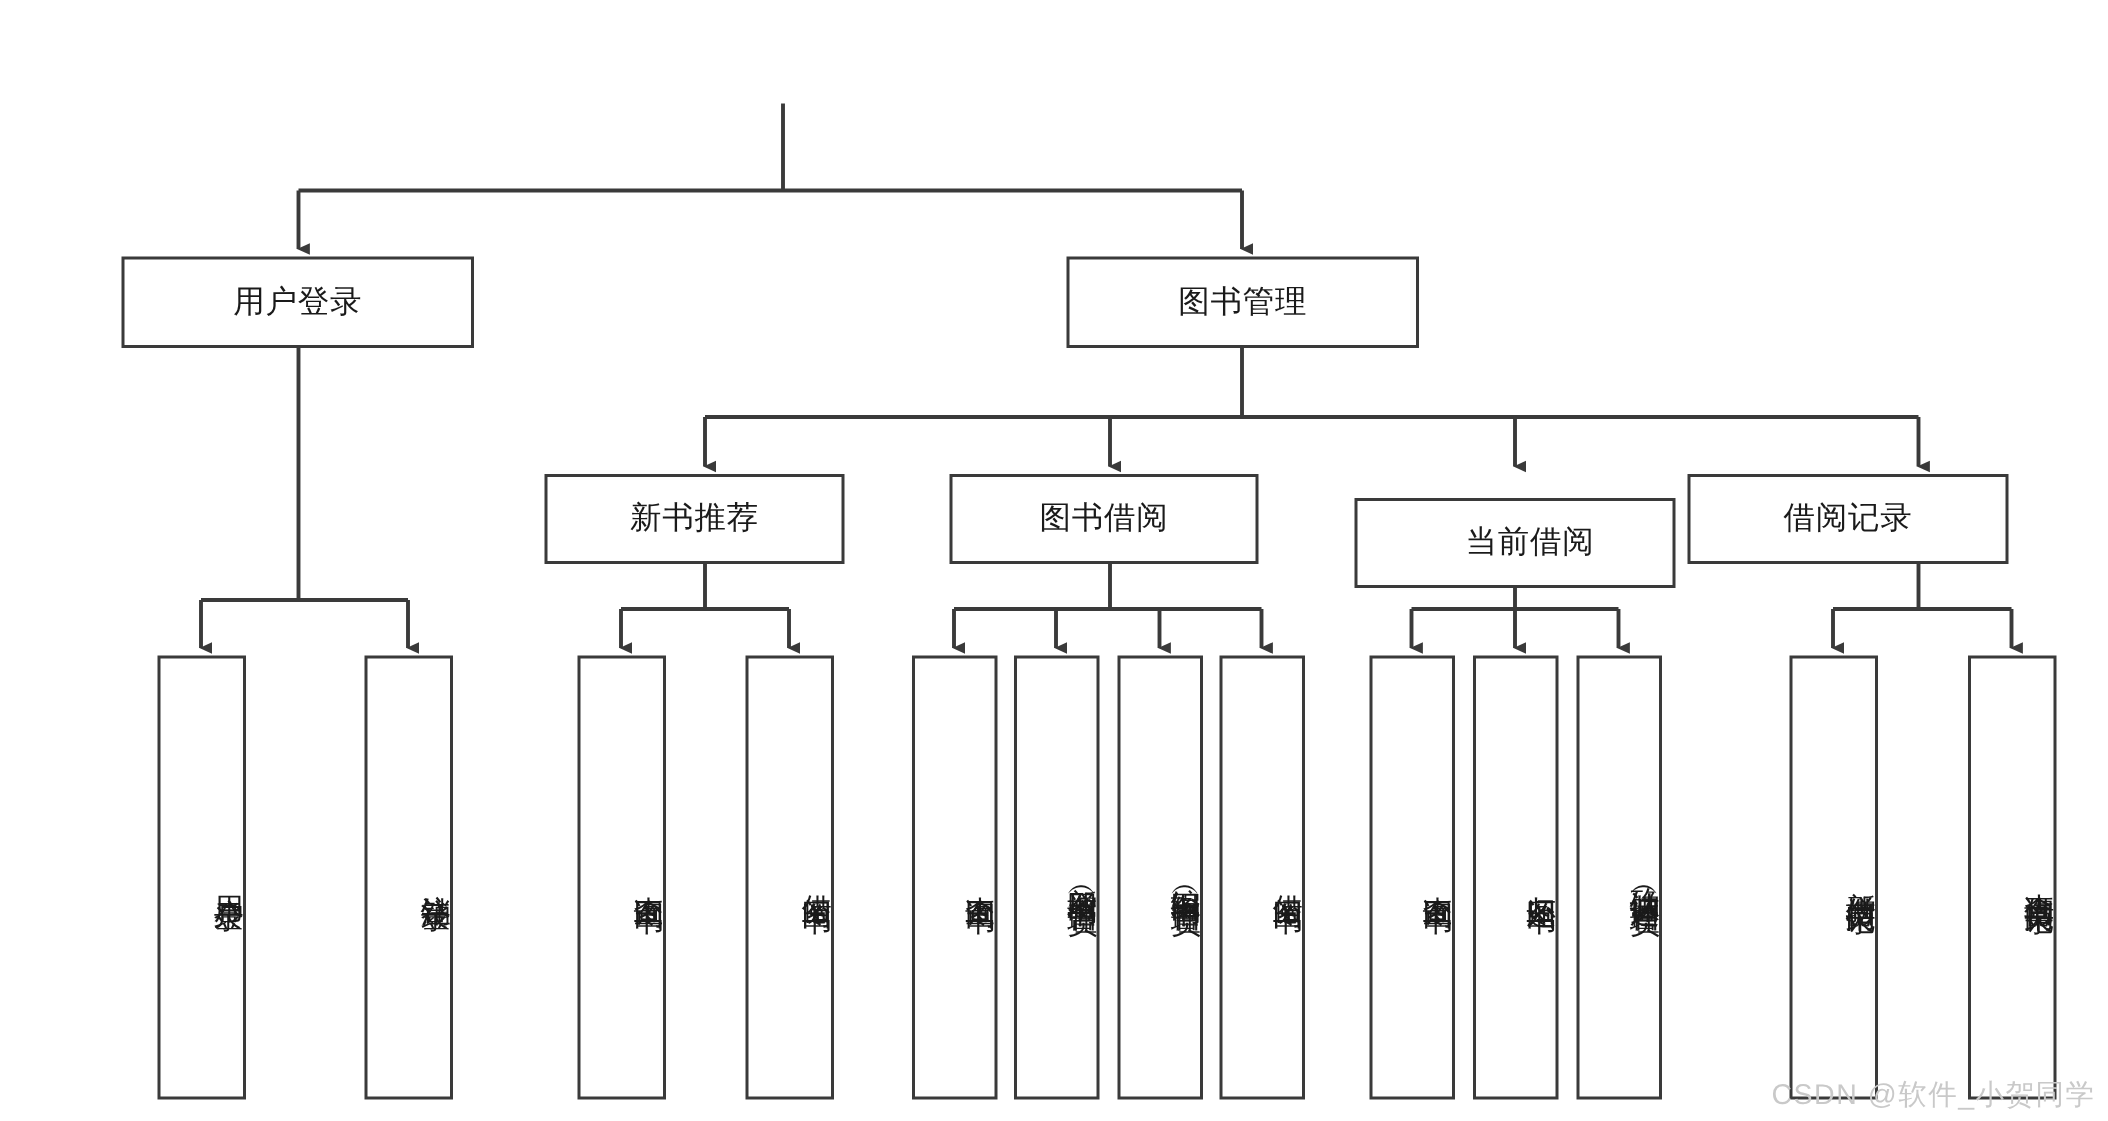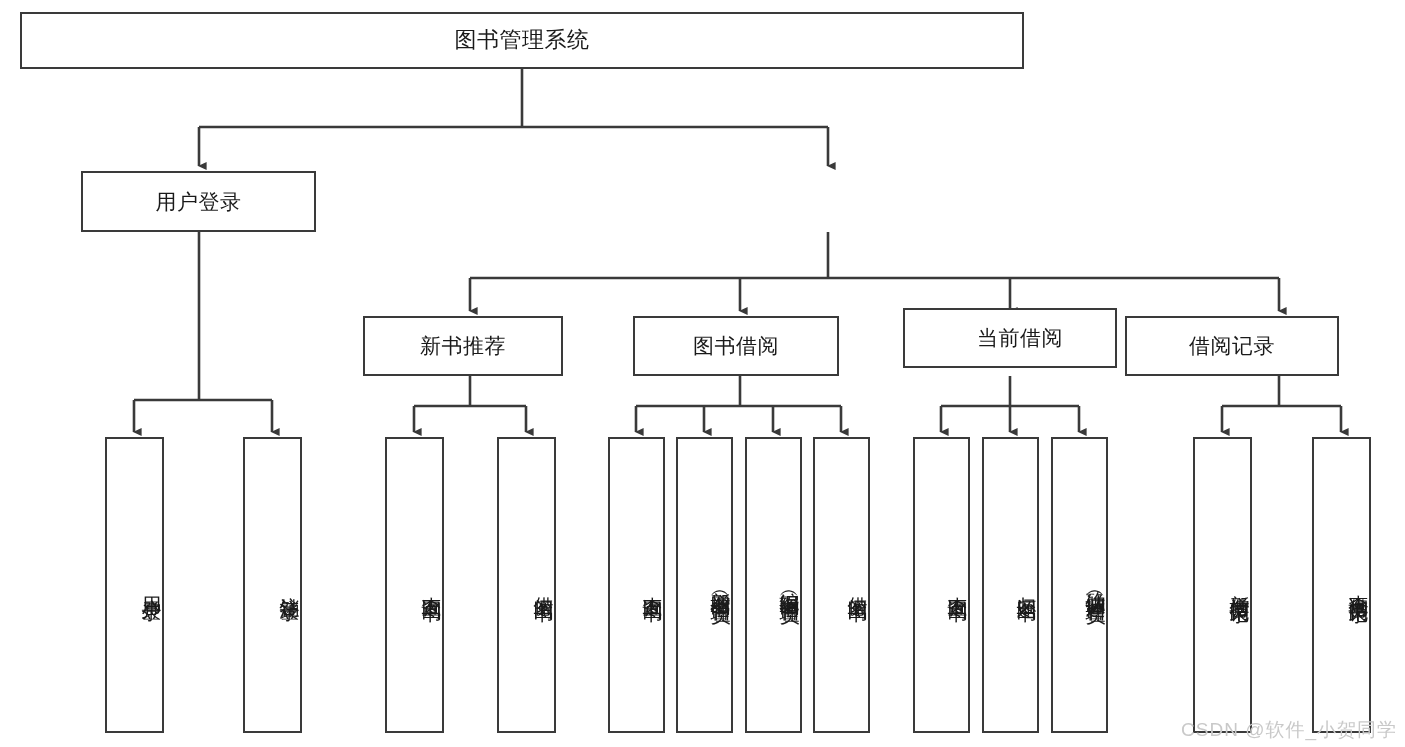--- a/index.html
+++ b/index.html
@@ -122,35 +122,35 @@
       <path d="M1010,406 L1010,432" marker-end="url(#arw)"></path>
       <path d="M1079,406 L1079,432" marker-end="url(#arw)"></path>
 
       <path d="M1279,376 L1279,406"></path>
       <path d="M1222,406 L1341,406"></path>
       <path d="M1222,406 L1222,432" marker-end="url(#arw)"></path>
       <path d="M1341,406 L1341,432" marker-end="url(#arw)"></path>
     </g>
   </svg>
 
-  <div class="node horiz root" style="left:20px; top:12px; width:1004px; height:57px;">
-    <span>图书管理系统</span>
-  </div>
 
   <div class="node horiz" style="left:81px; top:171px; width:235px; height:61px;">
     <span>用户登录</span>
   </div>
+  <div class="node horiz" style="left:711px; top:171px; width:235px; height:61px;">
+    <span>图书管理</span>
+  </div>
 
   <div class="node horiz" style="left:363px; top:316px; width:200px; height:60px;">
     <span>新书推荐</span>
   </div>
   <div class="node horiz" style="left:633px; top:316px; width:206px; height:60px;">
     <span>图书借阅</span>
   </div>
-  <div class="node horiz" style="left:903px; top:308px; width:214px; height:60px;padding-left:20px;">
+  <div class="node horiz" style="left:903px; top:332px; width:214px; height:60px;padding-left:20px;">
     <span>当前借阅</span>
   </div>
   <div class="node horiz" style="left:1125px; top:316px; width:214px; height:60px;">
     <span>借阅记录</span>
   </div>
 
   <div class="node leaf" style="left:105px; top:437px; width:59px; height:296px;">
     <span class="vtext">用户登录</span>
   </div>
   <div class="node leaf" style="left:243px; top:437px; width:59px; height:296px;">

